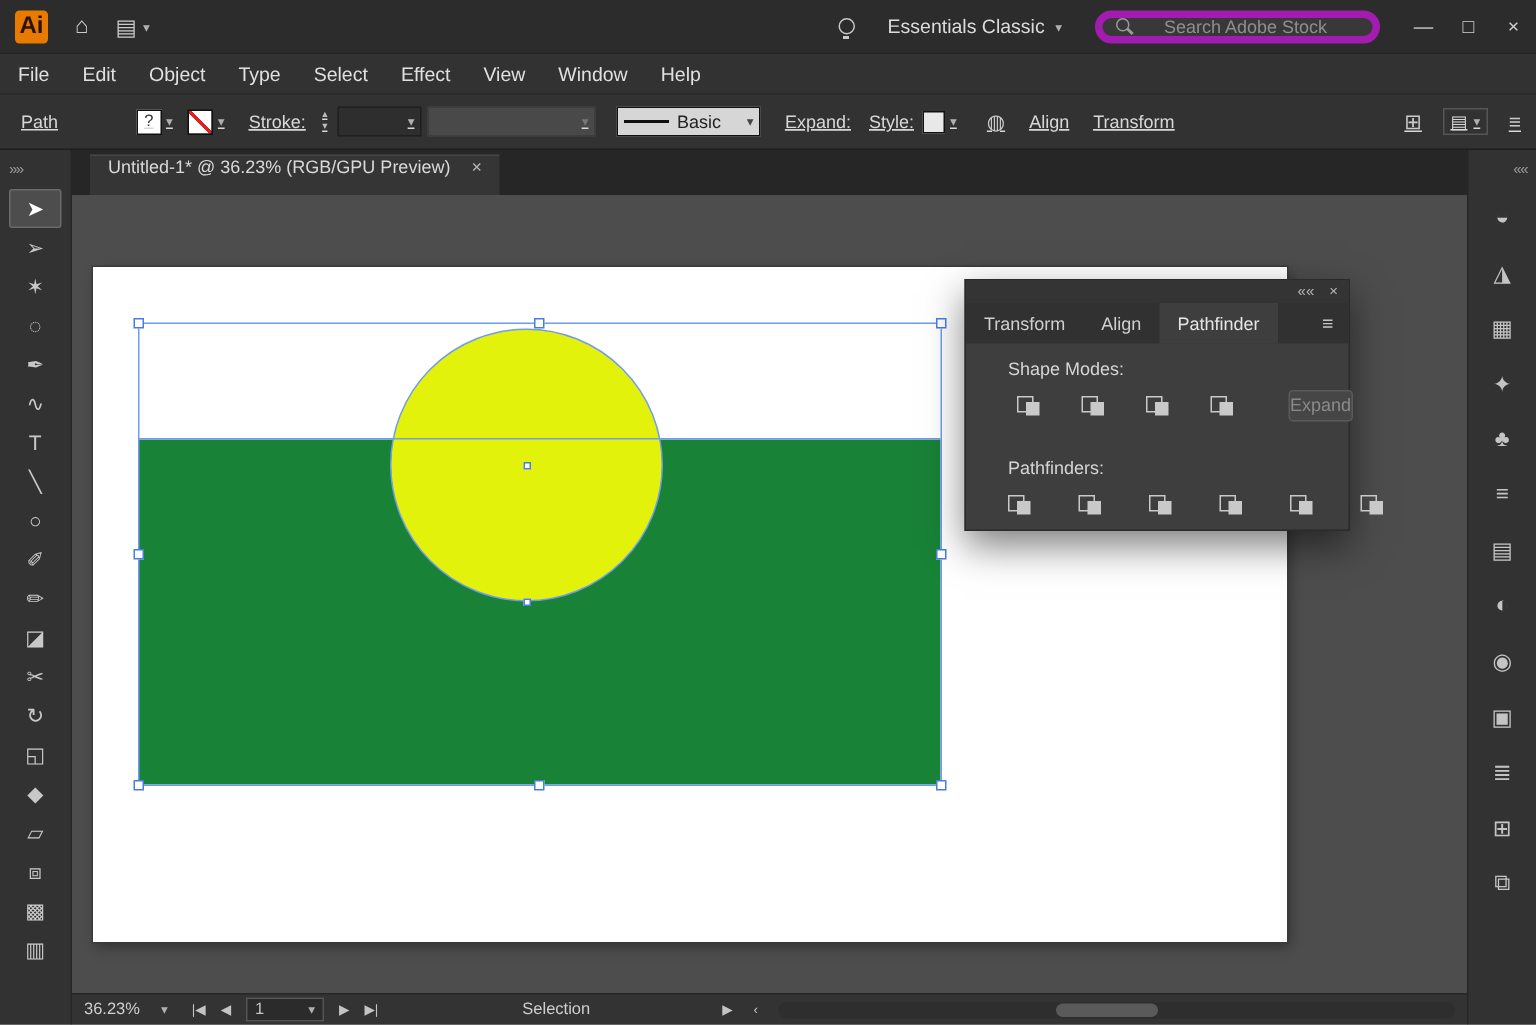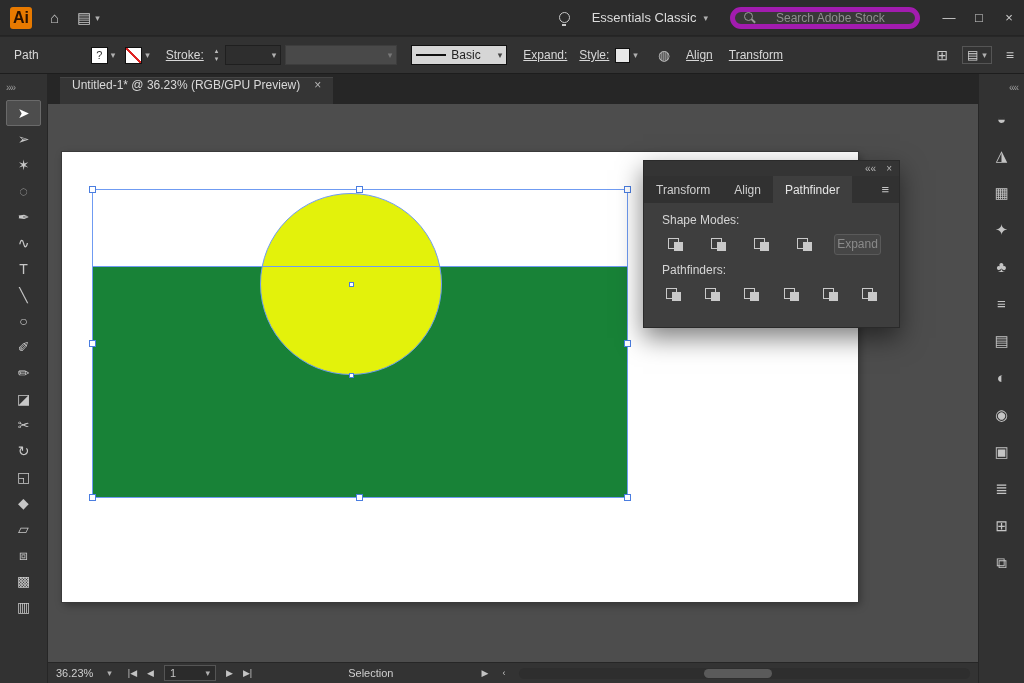--- a/index.html
+++ b/index.html
@@ -27,21 +27,21 @@
   .search-box input::placeholder { color:#8f8f8f; }
   .winbtn { width:30px; height:36px; display:flex; align-items:center; justify-content:center; color:#cfcfcf; font-size:13px; }
 
   
   .menubar { height:26px; background:#323232; display:flex; align-items:center; gap:0; flex:none; font-size:13px; }
   .menu-item { padding:0 11px; color:#e0e0e0; height:100%; display:flex; align-items:center; }
   .menu-item:first-child { padding-left:12px; }
 
   
   .controlbar { height:38px; background:#323232; border-top:1px solid #272727; border-bottom:1px solid #1d1d1d;
-    display:flex; align-items:center; font-size:12px; color:#d8d8d8; flex:none; }
+    display:flex; align-items:center; font-size:12px; color:#d8d8d8; flex:none;text-decoration:underline; }
   .cb-label { margin-left:14px; }
   .cb-link { text-decoration:underline; margin-left:16px; color:#d8d8d8; }
   .swatch-group { display:flex; align-items:center; gap:3px; margin-left:52px; }
   .swatch { width:17px; height:17px; background:#fff; border:1px solid #111; display:flex; align-items:center; justify-content:center;
     font-size:11px; color:#333; }
   .swatch.none { background:linear-gradient(to top right, #fff 44%, #d22 44%, #d22 56%, #fff 56%); color:transparent; }
   .stepper { display:flex; flex-direction:column; margin-left:8px; line-height:6px; font-size:7px; color:#bbb; }
   .stepper span { padding:1px 3px; }
   .combo { height:20px; background:#2e2e2e; border:1px solid #1f1f1f; display:flex; align-items:center;
     justify-content:space-between; padding:0 4px; margin-left:4px; }
@@ -85,23 +85,23 @@
 
   
   .pf-panel { position:absolute; left:595px; top:56px; width:257px; height:168px; background:#3e3e3e;
     border:1px solid #2a2a2a; box-shadow:0 10px 24px rgba(0,0,0,.5); z-index:10; font-size:12px; }
   .pf-top { height:15px; background:#343434; display:flex; align-items:center; justify-content:flex-end; gap:10px;
     padding:0 7px; color:#b5b5b5; font-size:10px; }
   .pf-tabs { height:27px; background:#313131; display:flex; align-items:stretch; }
   .pf-tab { padding:0 12px; display:flex; align-items:center; color:#cfcfcf; }
   .pf-tab.active { background:#3e3e3e; color:#e5e5e5; }
   .pf-tab-menu { margin-left:auto; padding:0 10px; display:flex; align-items:center; color:#c4c4c4; font-size:13px; }
-  .pf-body { padding:7px 18px; }
+  .pf-body { padding:7px 28px; }
   .pf-label { color:#d5d5d5; margin:3px 0 6px; }
-  .pf-row { display:flex; align-items:center; gap:17px; margin-bottom:8px; }
+  .pf-row { display:flex; align-items:center; gap:32px; margin-bottom:24px; }
   .pf-btn { width:26px; height:22px; display:flex; align-items:center; justify-content:center; border-radius:2px; }
   .pf-ic { position:relative; width:15px; height:13px; display:inline-block; }
   .pf-ic::before { content:""; position:absolute; left:0; top:0; width:9px; height:9px; border:1px solid #c9c9c9; }
   .pf-ic::after { content:""; position:absolute; right:0; bottom:0; width:9px; height:9px; background:#c9c9c9; }
   .expand-btn { margin-left:auto; width:66px; height:21px; border:1px solid #5a5a5a; border-radius:3px; background:#464646;
     color:#8a8a8a; display:flex; align-items:center; justify-content:center; font-size:12px; }
 
   
   .statusbar { height:21px; background:#333; border-top:1px solid #262626; display:flex; align-items:center;
     font-size:11px; color:#cfcfcf; flex:none; padding:0 8px; }
@@ -135,20 +135,31 @@
       <div class="search-box">
         <span class="mag"></span>
         <input placeholder="Search Adobe Stock" style="">
       </div>
       <span class="winbtn">—</span>
       <span class="winbtn">□</span>
       <span class="winbtn">×</span>
     </div>
   </div>
 
+  <div class="menubar" id="menubar">
+      <span class="menu-item">File</span>
+      <span class="menu-item">Edit</span>
+      <span class="menu-item">Object</span>
+      <span class="menu-item">Type</span>
+      <span class="menu-item">Select</span>
+      <span class="menu-item">Effect</span>
+      <span class="menu-item">View</span>
+      <span class="menu-item">Window</span>
+      <span class="menu-item">Help</span>
+    </div>
 
   <div class="controlbar">
     <span class="cb-label">Path</span>
     <div class="swatch-group">
       <span class="swatch">?</span>
       <span class="chev">▾</span>
     </div>
     <div class="swatch-group" style="margin-left:10px">
       <span class="swatch none"></span>
       <span class="chev">▾</span>

